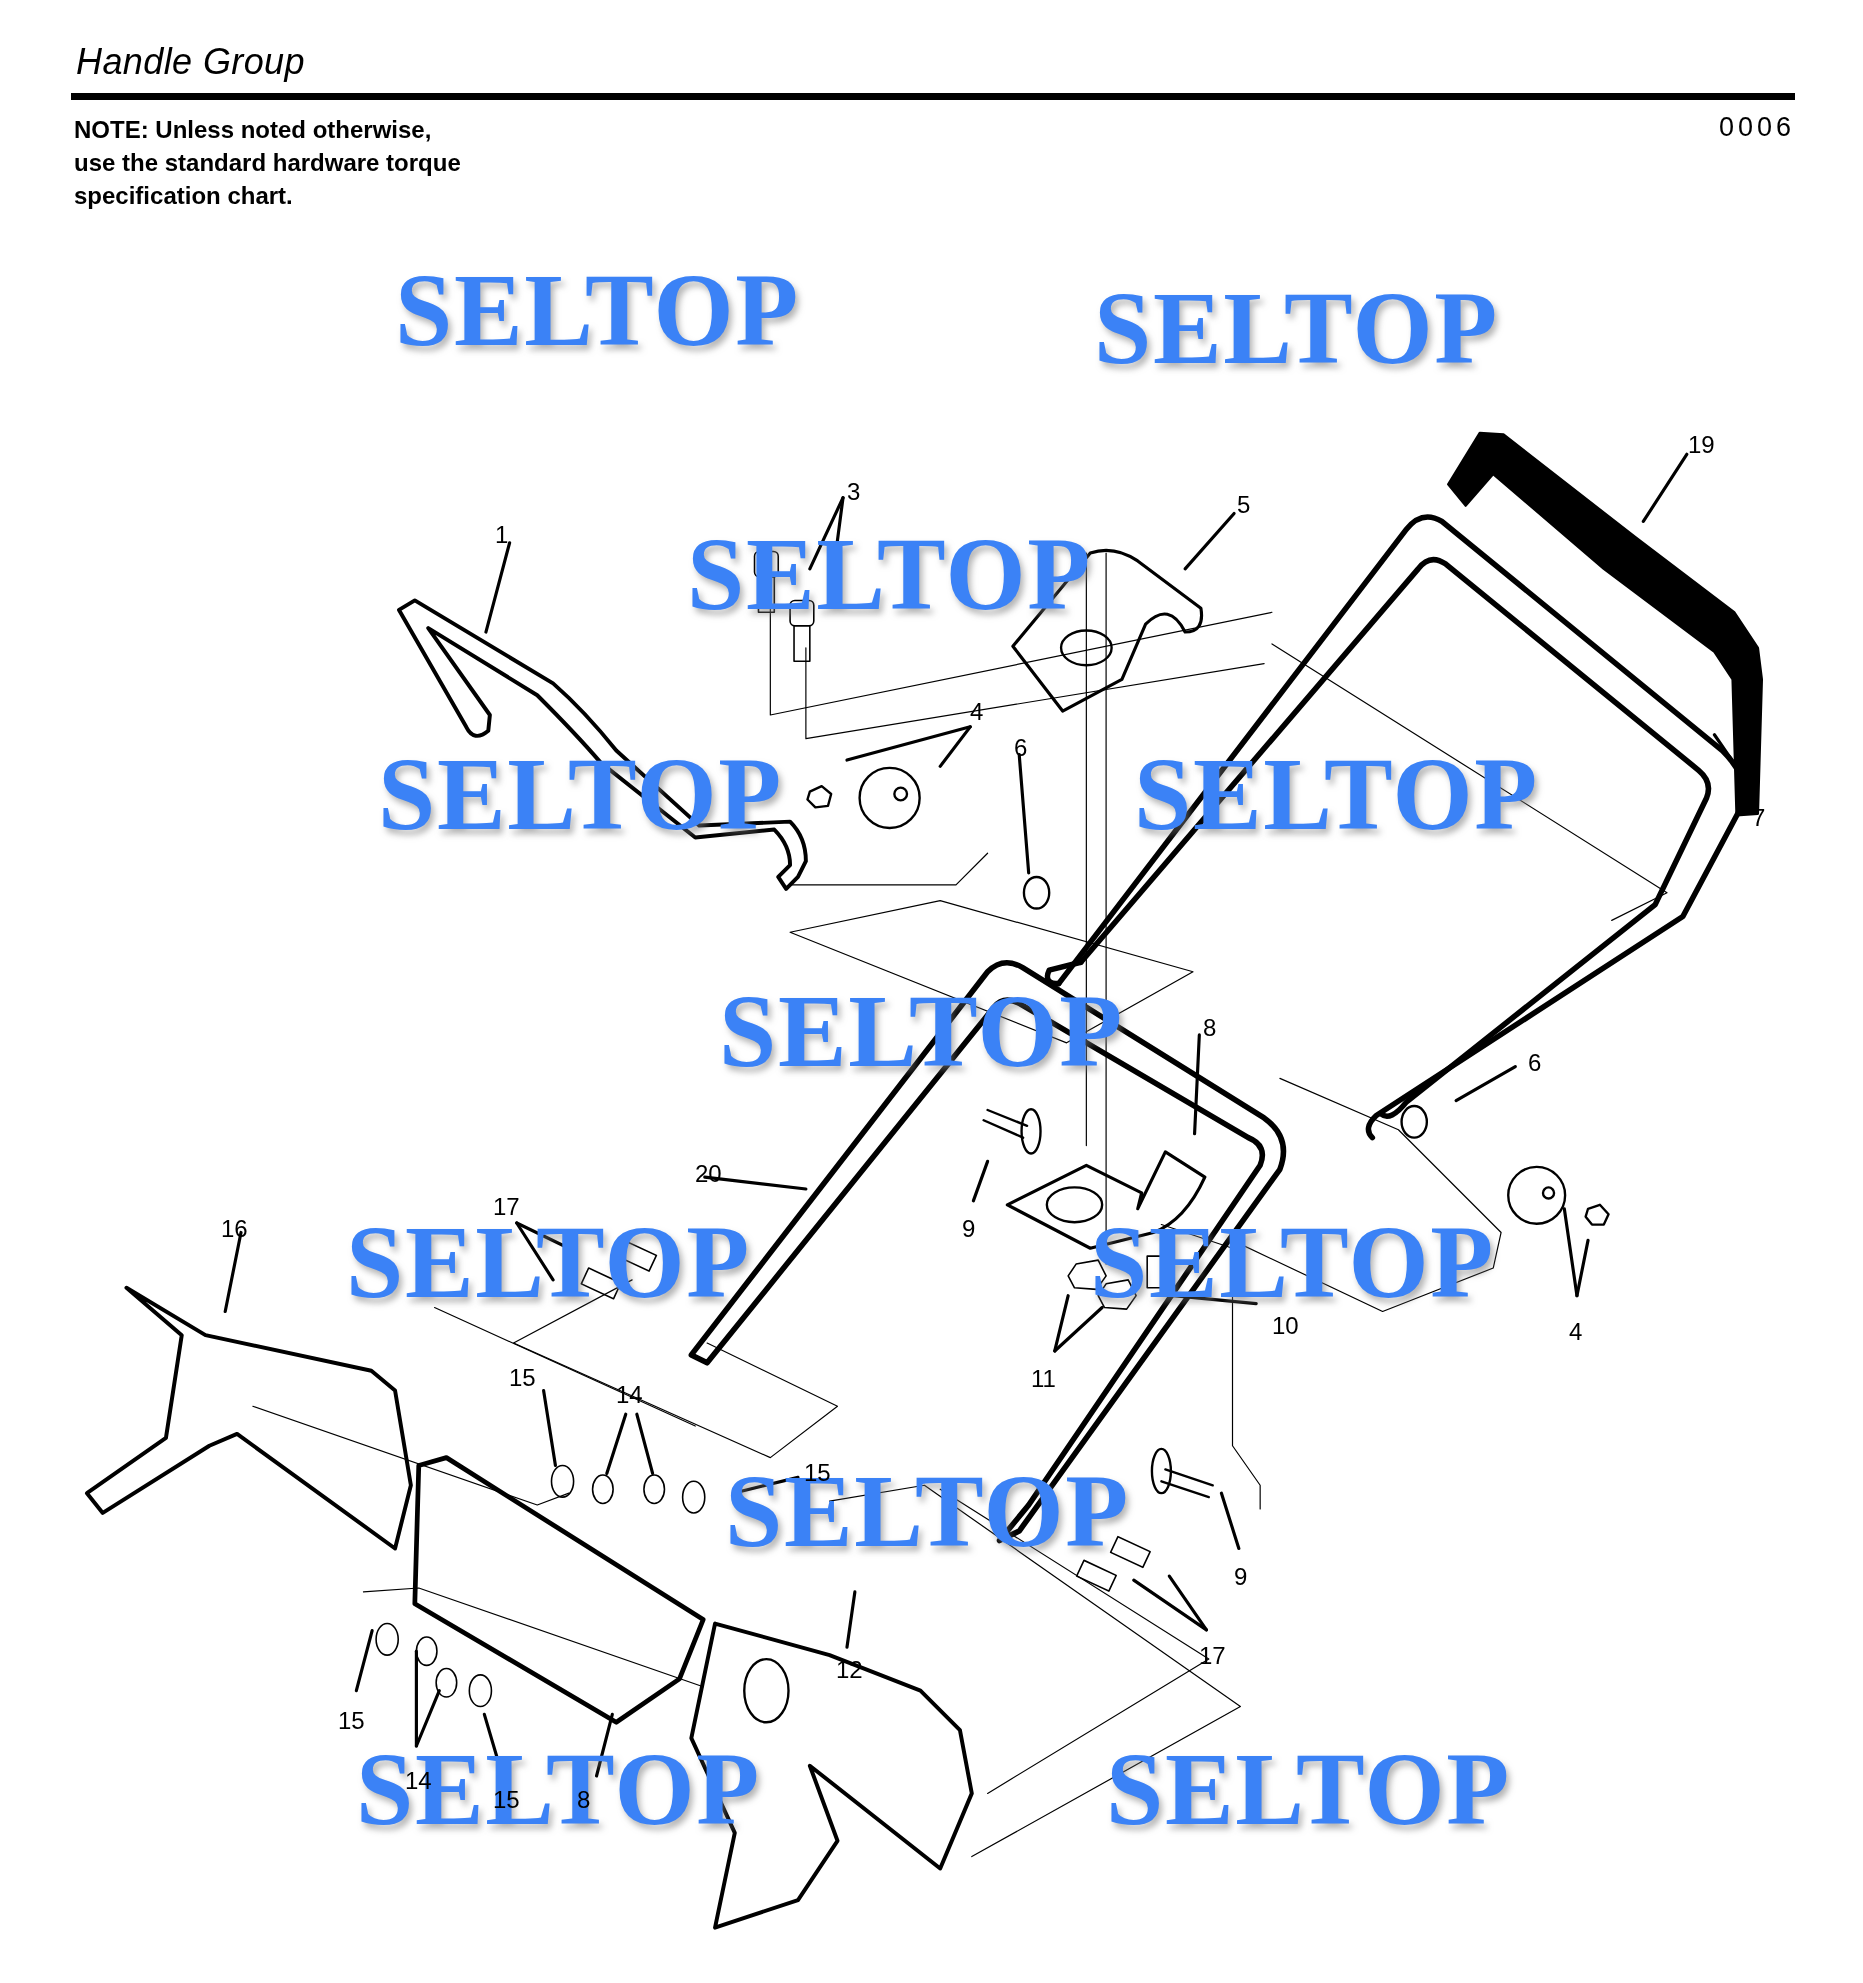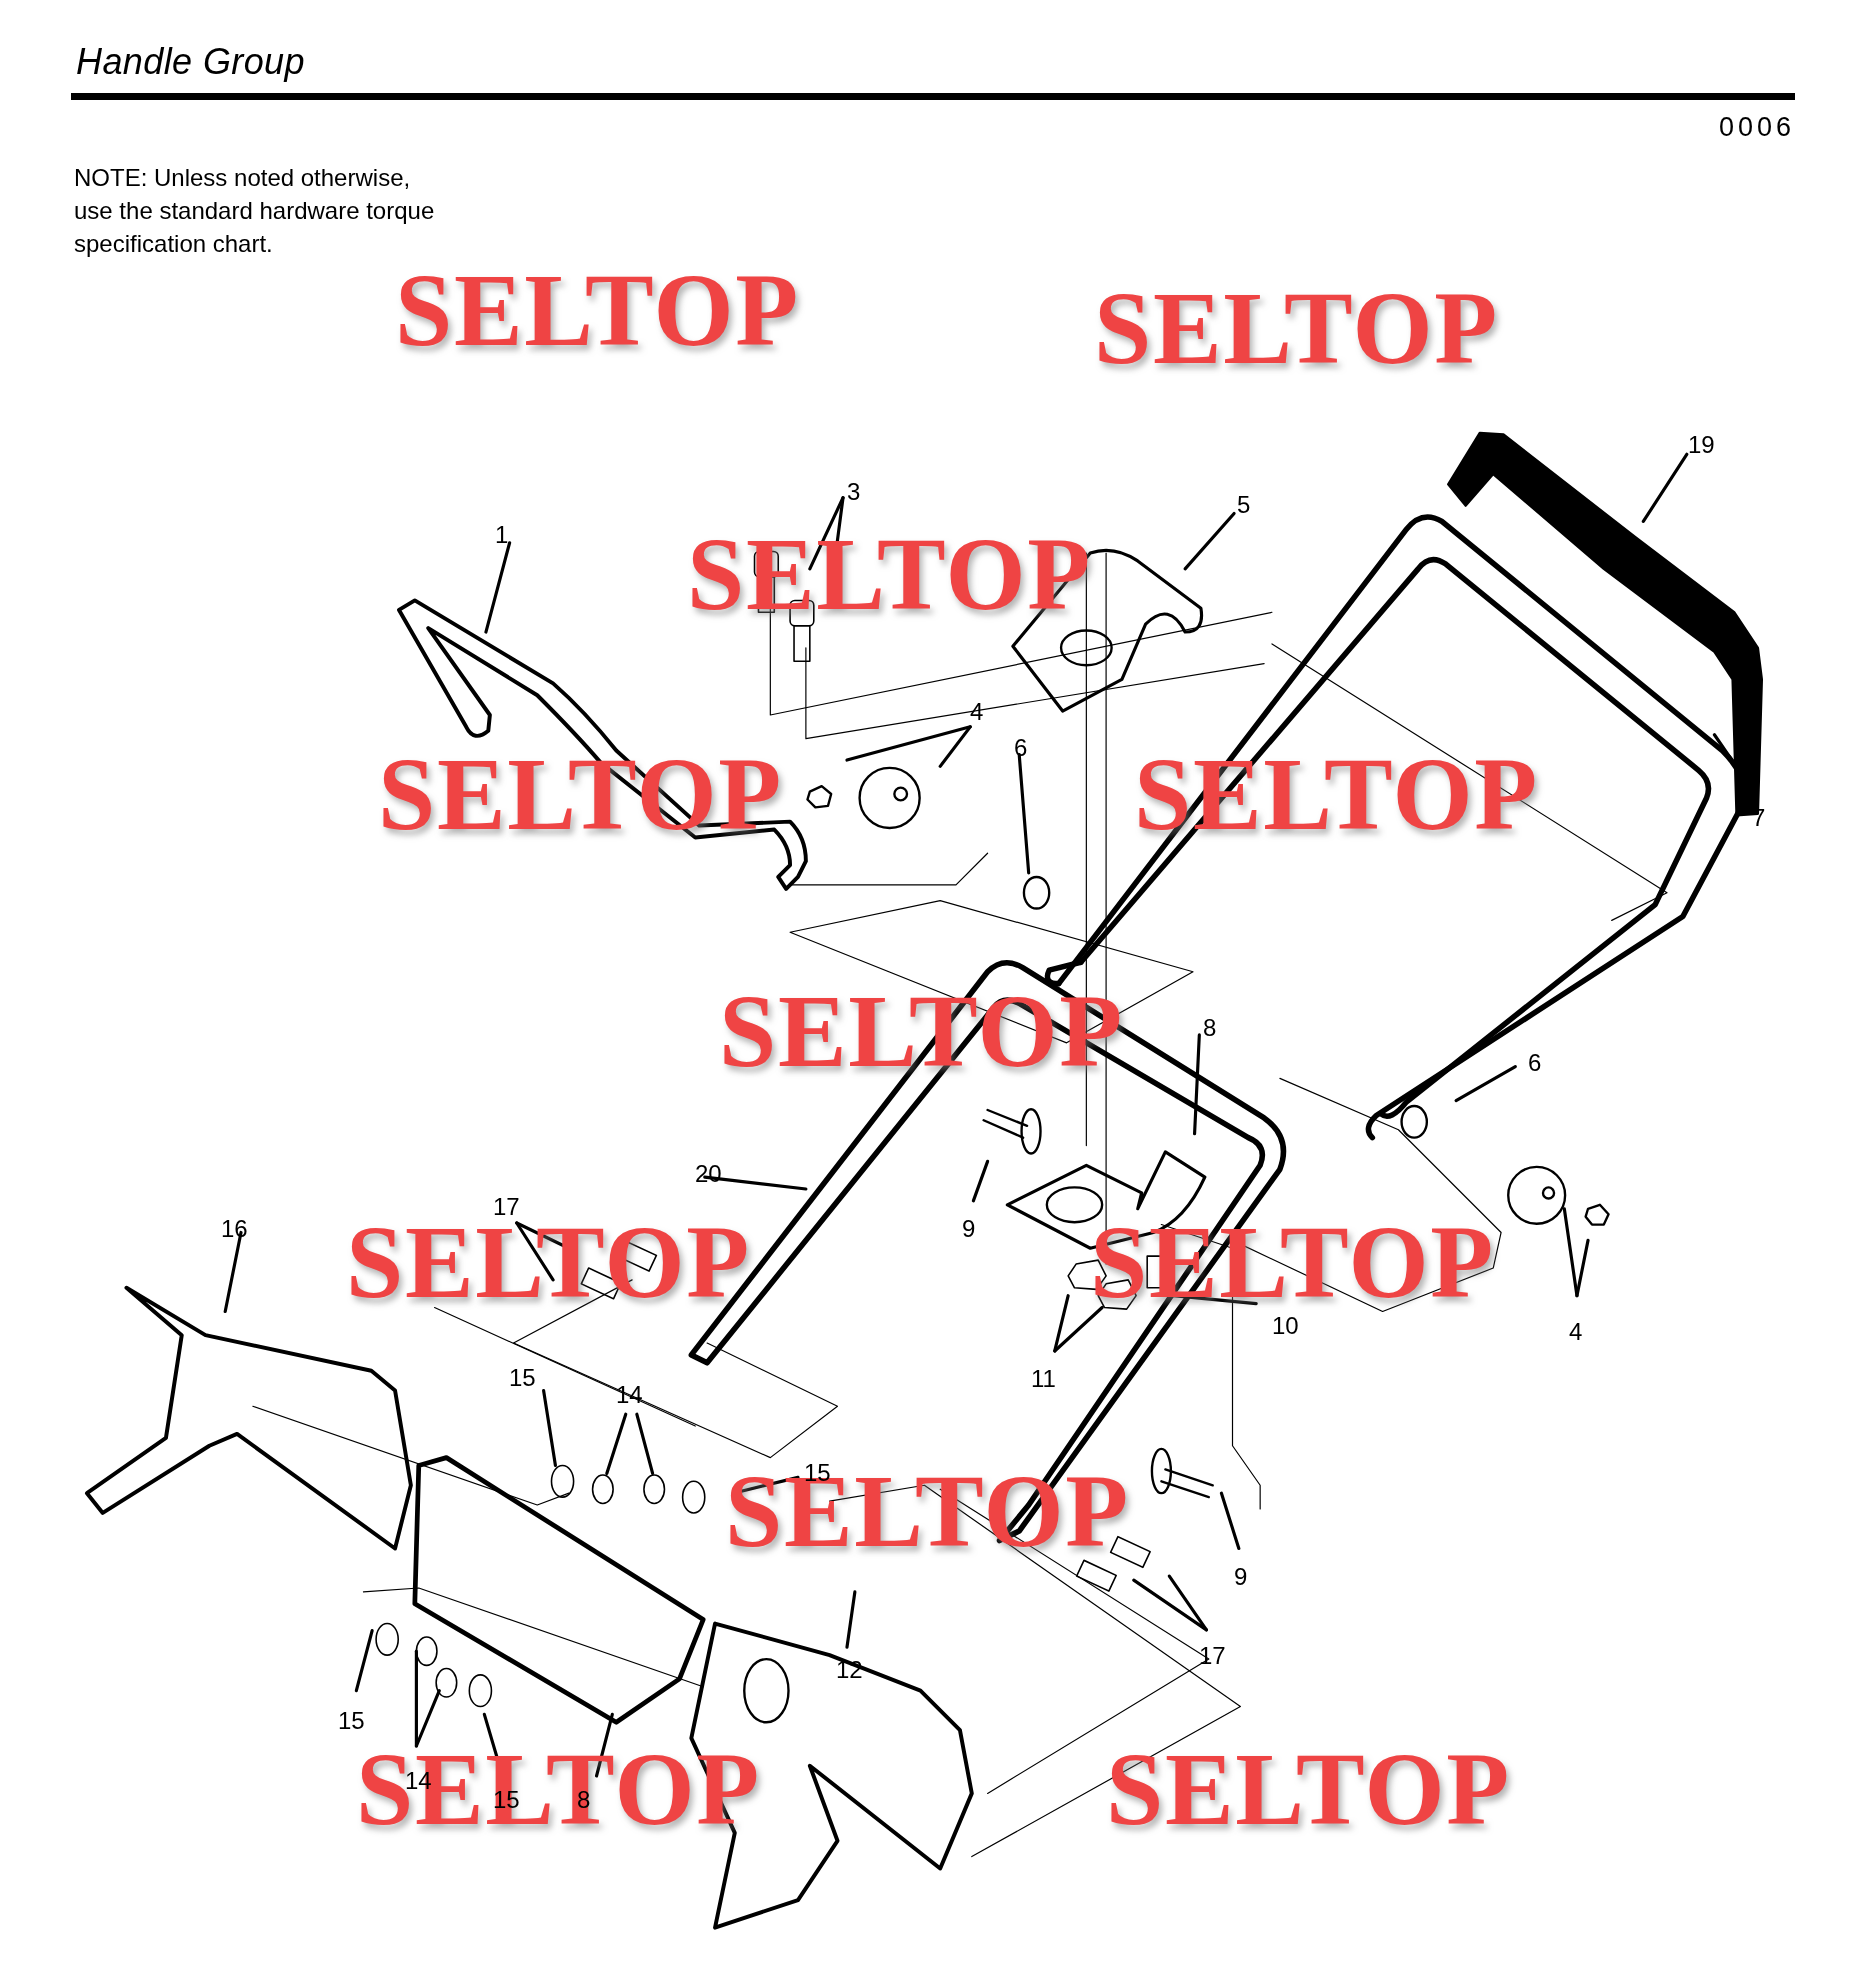--- a/index.html
+++ b/index.html
@@ -1,22 +1,22 @@
 <!DOCTYPE html>
 <html style="font-size:12.6px"><head>
 <meta charset="utf-8">
 <style>
   html, body { margin: 0; padding: 0; background: #ffffff; }
   body { width: 1863px; height: 1983px; position: relative; overflow: hidden; font-family: "Liberation Sans", sans-serif; color: #000; }
   .title { position: absolute; left: 76px; top: 41px; font-size: 36px; font-weight: normal; font-style: italic; letter-spacing: 0.4px; }
   .rule { position: absolute; left: 71px; top: 93px; width: 1724px; height: 7.1px; background: #000; }
-  .note { position: absolute; left: 74px; top: 113px; font-size: 24px; font-weight: normal; line-height: 33px; margin-top: 48px; }
+  .note { position: absolute; left: 74px; top: 113px; font-size: 24px; font-weight: bold; line-height: 33px; }
   .code { position: absolute; right: 68px; top: 112px; font-size: 27px; letter-spacing: 4px; font-family: "Liberation Sans", sans-serif; }
   svg.diagram { position: absolute; left: 0; top: 0; width: 1863px; height: 1983px; }
-  .wm { position: absolute; font-family: "Liberation Serif", serif; font-weight: bold; font-size: 103px; color: #ef4444; text-shadow: 3.2px 4.7px 6.3px rgba(120,120,120,0.55); letter-spacing: 1.6px; pointer-events: none; }
+  .wm { position: absolute; font-family: "Liberation Serif", serif; font-weight: bold; font-size: 103px; color: #3b82f6; text-shadow: 3.2px 4.7px 6.3px rgba(120,120,120,0.55); letter-spacing: 1.6px; pointer-events: none; }
   .callout { position: absolute; font-size: 24px; font-family: "Liberation Sans", sans-serif; }
 </style>
 </head>
 <body>
 
 <div class="title">Handle Group</div>
 <div class="rule"></div>
 <div class="note">
   <div>NOTE: Unless noted otherwise,</div>
   <div>use the standard hardware torque</div>

